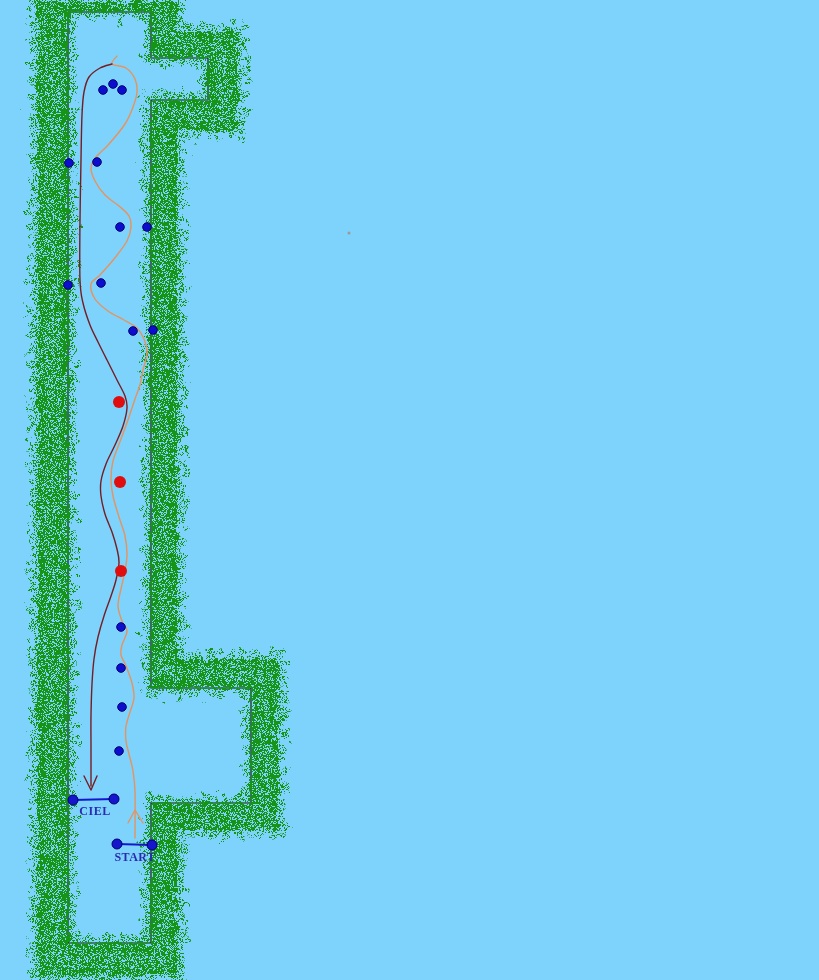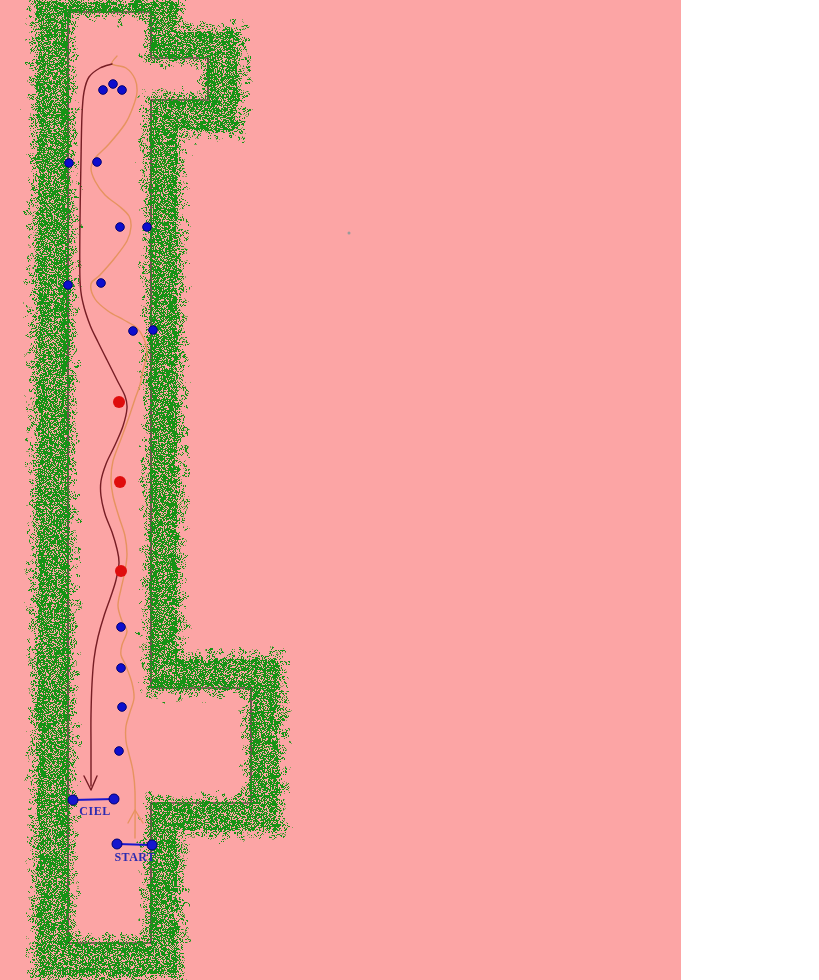--- a/index.html
+++ b/index.html
@@ -1,16 +1,16 @@
 <!DOCTYPE html>
 <html><head>
 <meta charset="utf-8">
 <style>
   html,body{margin:0;padding:0;background:#ffffff;}
-  #stage{position:relative;width:681px;height:980px;background:#fca5a5;overflow:hidden;}
+  #stage{position:relative;width:819px;height:980px;background:#7dd3fc;overflow:hidden;}
   svg{display:block;}
   .gate-label{font:bold 12px "Liberation Serif", serif;letter-spacing:0.5px;text-anchor:middle;}
   .traj{fill:none;stroke-width:1.4;stroke-linecap:round;stroke-linejoin:round;}
   .arrowhead{fill:none;stroke-width:1.4;stroke-linecap:round;stroke-linejoin:round;}
 </style>
 </head>
 <body>
 
 <div id="stage">
   <svg id="map-svg" width="819" height="980" viewBox="0 0 819 980" xmlns="http://www.w3.org/2000/svg">

